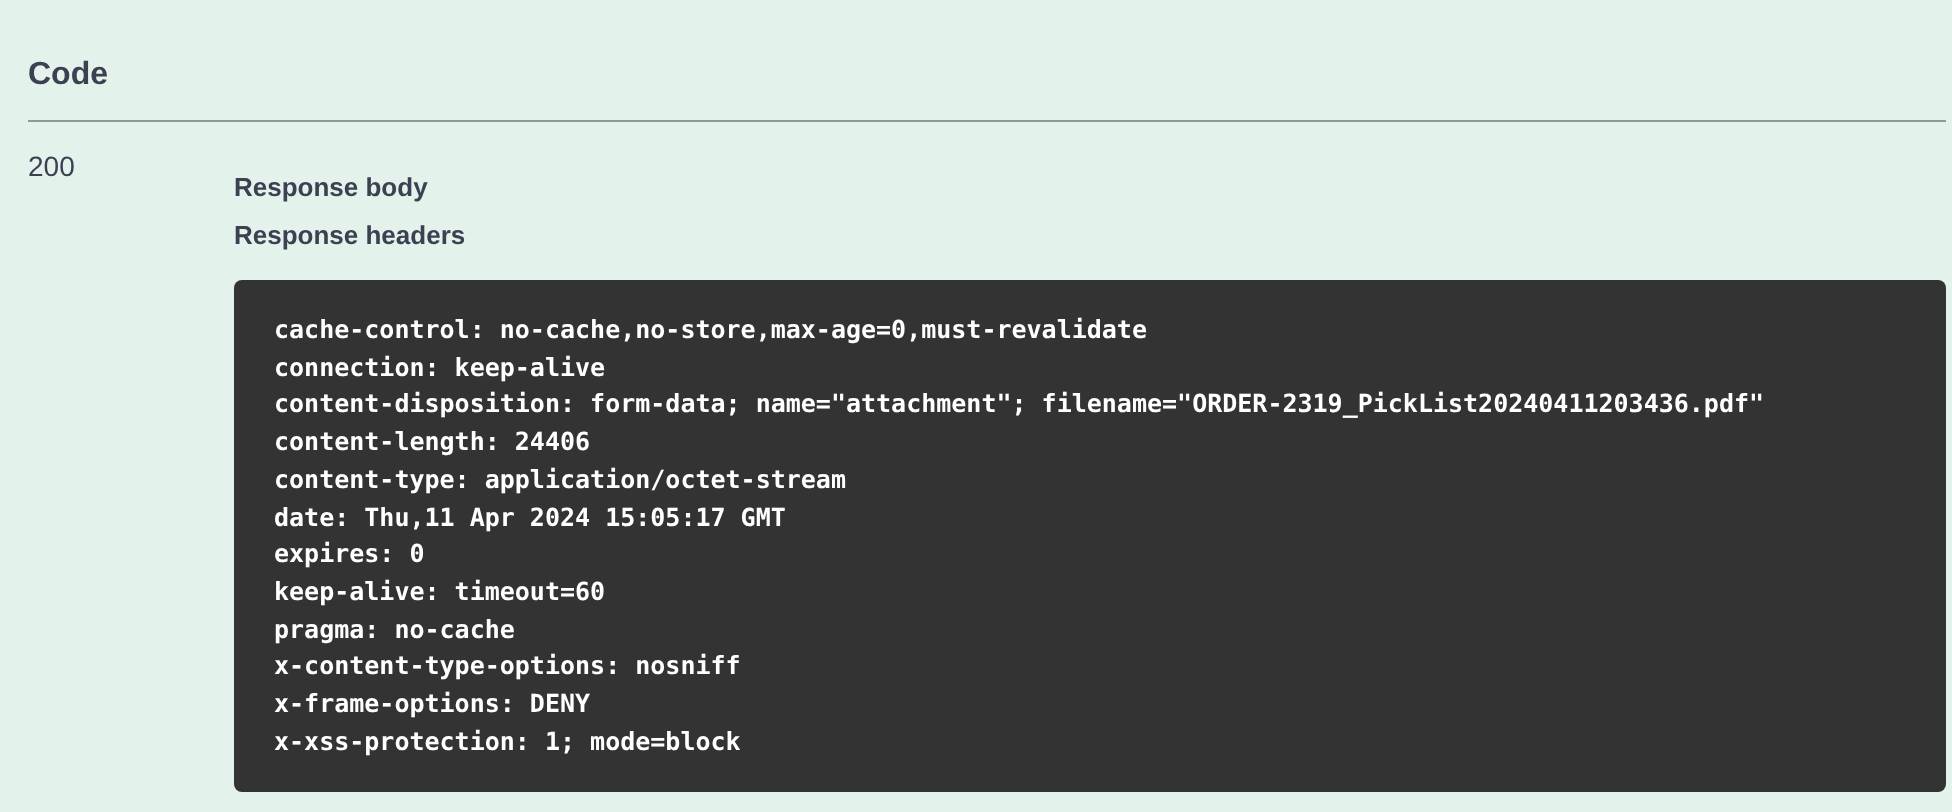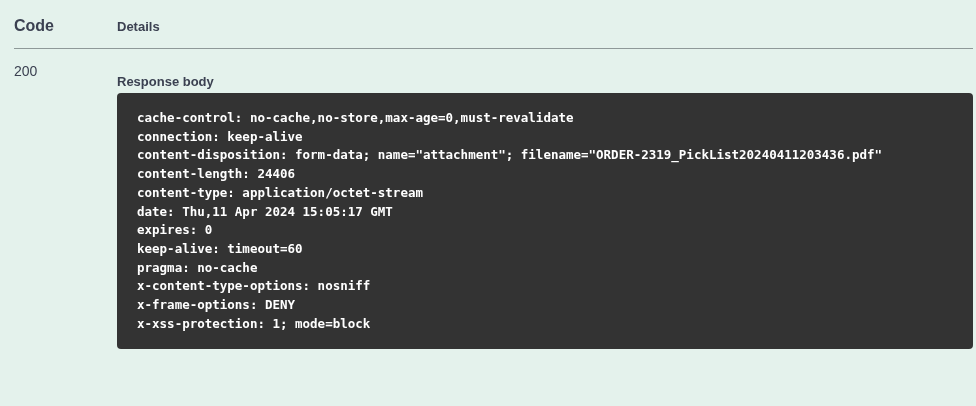--- a/index.html
+++ b/index.html
@@ -13,21 +13,21 @@
     overflow: hidden;
   }
   .responses-table {
     padding-left: 14px;
     padding-right: 3px;
   }
   .responses-header {
     display: grid;
     grid-template-columns: 103px 1fr;
     align-items: baseline;
-    padding-top: 17px;
+    padding-top: 29px;
     padding-bottom: 13px;
     border-bottom: 1px solid #8e9998;
   }
   .col-code-header {
     font-size: 16px;
     font-weight: 700;
   }
   .col-details-header {
     font-size: 13px;
     font-weight: 700;
@@ -75,32 +75,32 @@
     overflow: hidden;
   }
 </style>
 </head>
 <body>
 
 <div class="responses-table">
 
   <div class="responses-header">
     <div class="col-code-header">Code</div>
-    <div class="col-details-header">Details</div>
   </div>
 
   <div class="response-row">
 
     <div class="status-code-cell">200</div>
 
     <div class="details-cell">
 
       <h5 class="section-label">Response body</h5>
 
 
+      <h5 class="section-label headers-label">Response headers</h5>
 
       <pre class="headers-block">cache-control: no-cache,no-store,max-age=0,must-revalidate
 connection: keep-alive
 content-disposition: form-data; name="attachment"; filename="ORDER-2319_PickList20240411203436.pdf"
 content-length: 24406
 content-type: application/octet-stream
 date: Thu,11 Apr 2024 15:05:17 GMT
 expires: 0
 keep-alive: timeout=60
 pragma: no-cache

